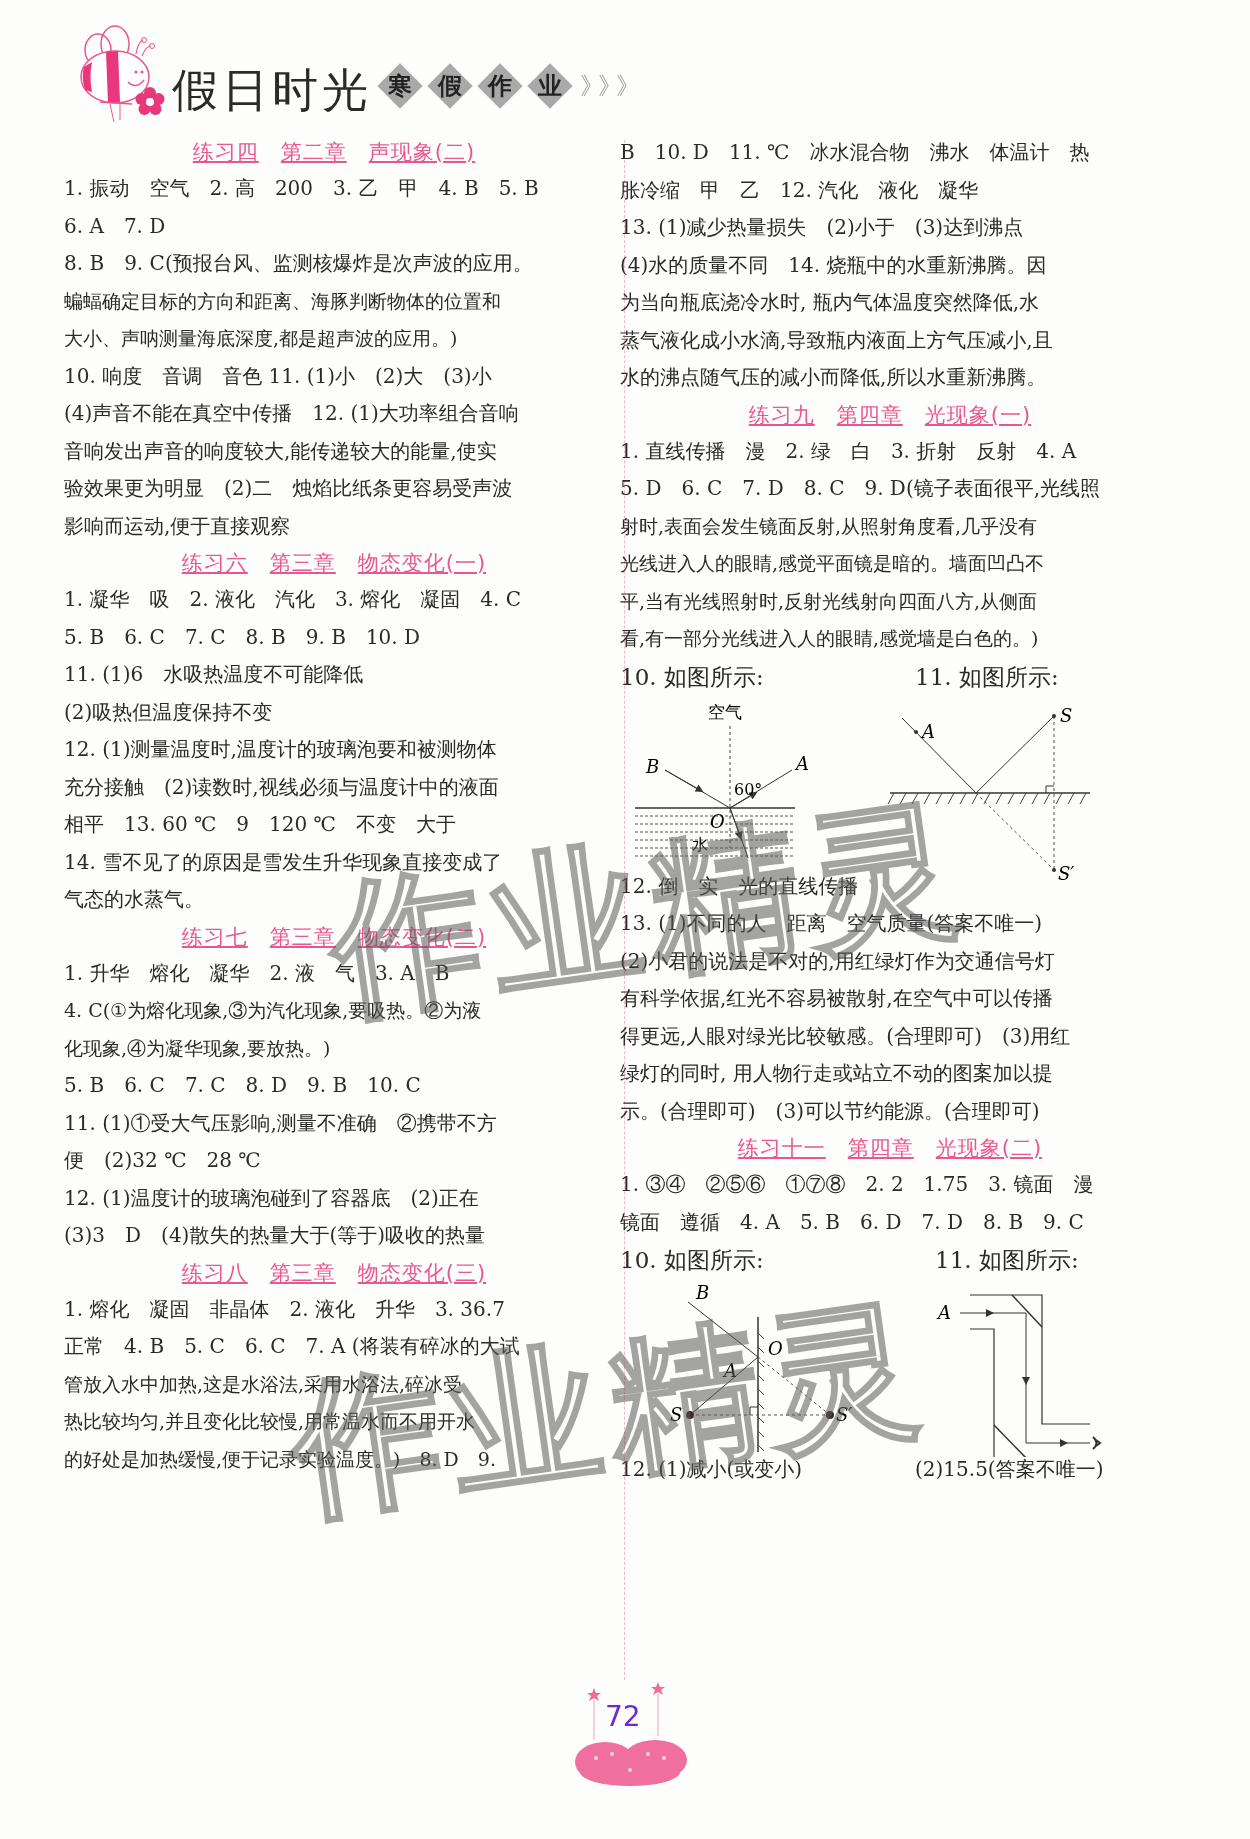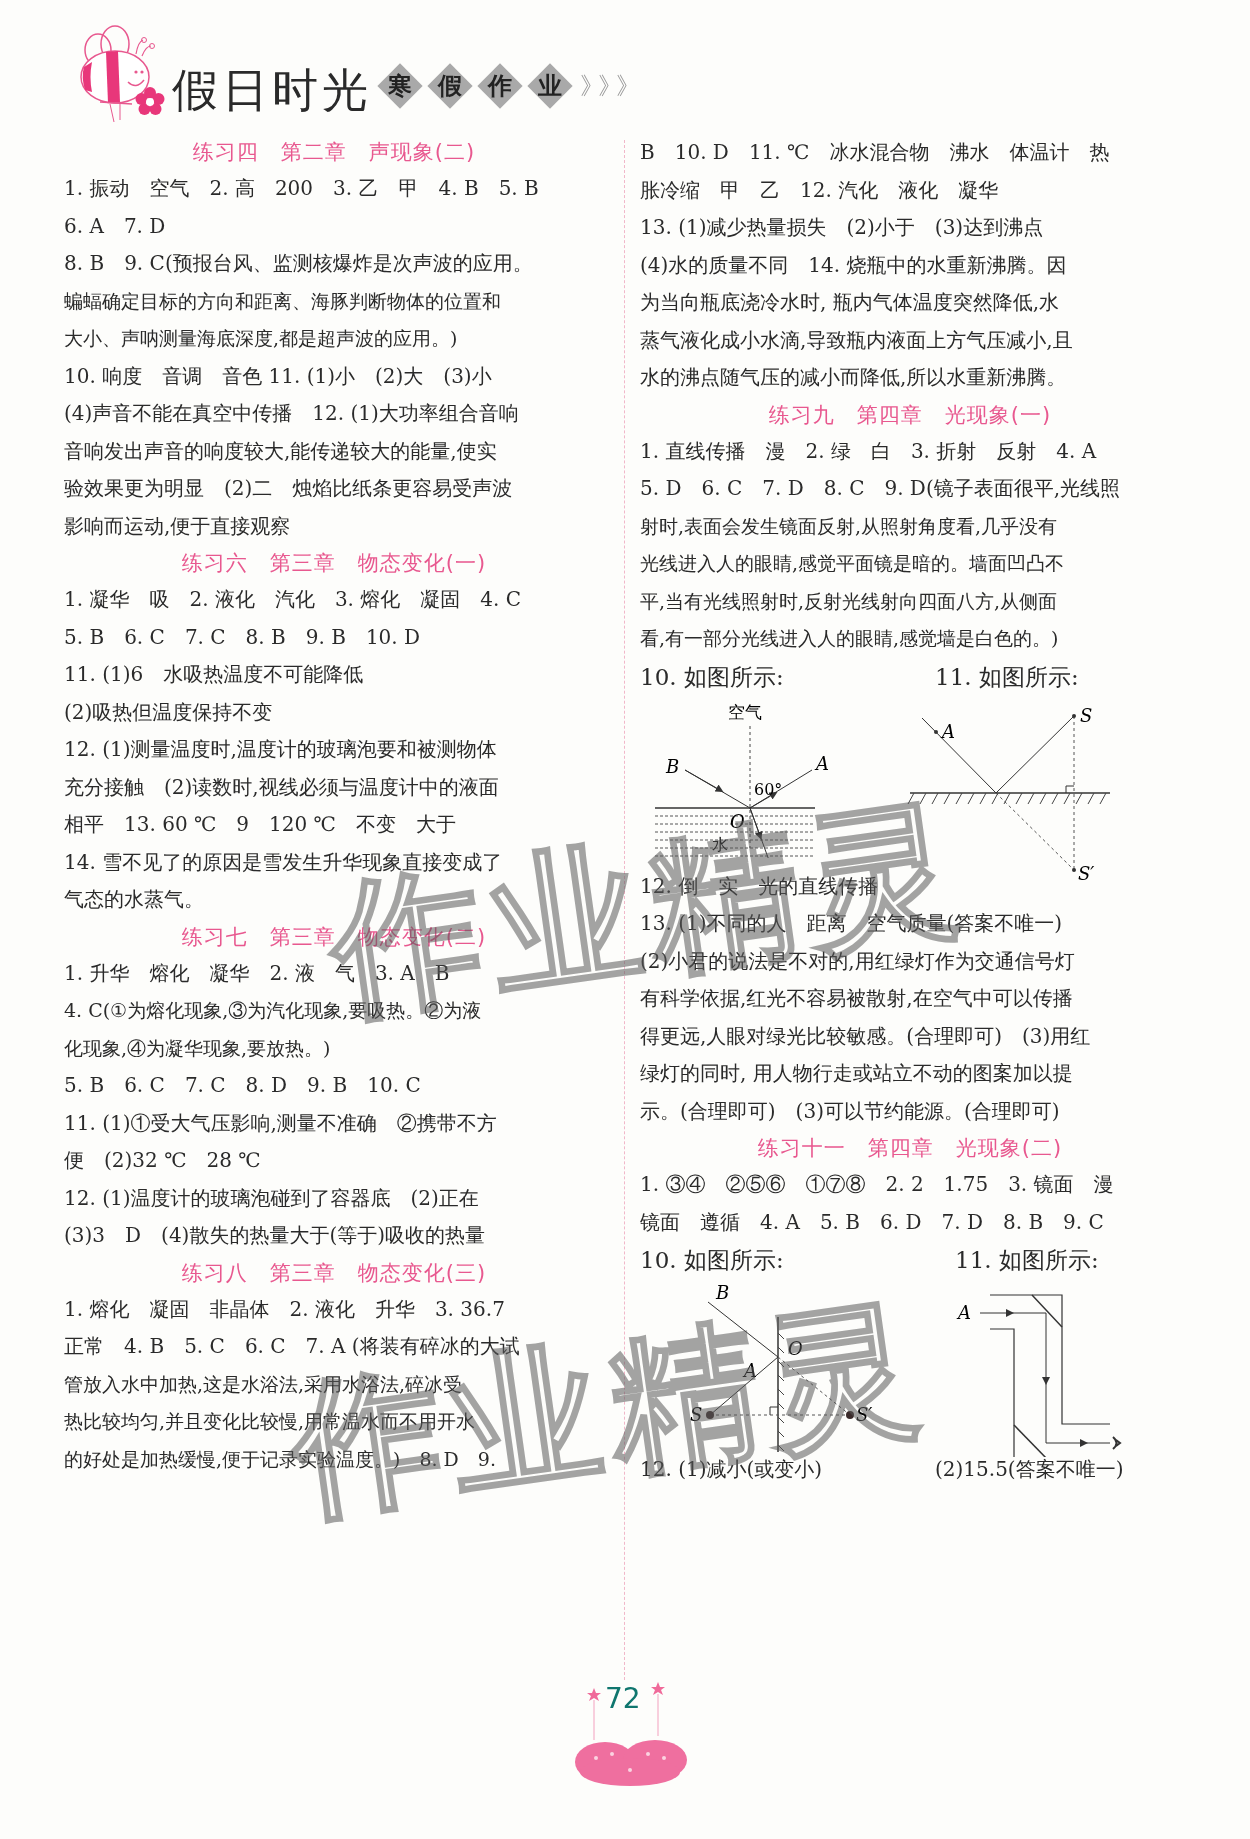--- a/index.html
+++ b/index.html
@@ -14,40 +14,40 @@
   .badges { position: absolute; left: 318px; top: 42px; display: flex; gap: 6px; align-items: center; }
   .badge { width: 44px; height: 44px; position: relative; }
   .badge::before { content: ""; position: absolute; left: 6px; top: 6px; width: 32px; height: 32px;
                    background: #a9a9a9; transform: rotate(45deg); }
   .badge span { position: absolute; left: 0; top: 6px; width: 44px; text-align: center; font-size: 24px;
                 color: #222; font-weight: bold; }
   .arrows { font-family: "DejaVu Sans", sans-serif; color: #9a9a9a; font-size: 24px; margin-left: 2px; letter-spacing: -6px; }
 
   .col { position: absolute; top: 134px; width: 540px; }
   .col.left { left: 64px; }
-  .col.right { left: 640px; }
+  .col.right { left: 620px; }
   .divider { position: absolute; left: 624px; top: 140px; height: 1540px; border-left: 1px dashed #f1b7c9; }
 
   .sec-title { text-align: center; color: #e8588f; font-family: "DejaVu Sans", sans-serif;
-               font-size: 21px; height: 36px; line-height: 36px; letter-spacing: 1px; }
+               font-size: 21px; height: 36px; line-height: 36px; letter-spacing: 1px; text-decoration: underline; }
   .sec-title span + span { margin-left: 22px; }
   .line { font-size: 20px; height: 37.5px; line-height: 37.5px; white-space: nowrap; overflow: visible; }
   .line.small { font-size: 19px; }
 
   .figrow { position: relative; height: 210px; }
   .figrow.f2 { height: 210px; }
   .figlabel { position: absolute; font-size: 23px; }
   svg text { font-family: "DejaVu Serif", serif; }
 
   .watermark { position: absolute; font-family: "DejaVu Sans", sans-serif; font-size: 150px; font-weight: bold;
                color: transparent; -webkit-text-stroke: 2px rgba(90,90,90,0.55); letter-spacing: 10px;
                transform: rotate(-8deg); pointer-events: none; white-space: nowrap; }
 
   .pagenum { position: absolute; left: 560px; top: 1680px; width: 140px; height: 110px; }
-  .pagenum .num { position: absolute; left: 45px; top: 2px; font-family: "DejaVu Sans", sans-serif; font-size: 28px; color: #0f766e; }
+  .pagenum .num { position: absolute; left: 45px; top: 20px; font-family: "DejaVu Sans", sans-serif; font-size: 28px; color: #6d28d9; }
 </style>
 </head>
 <body>
 
 <div class="header">
   <svg class="bee" viewBox="0 0 110 105">
     <ellipse cx="45" cy="22" rx="14" ry="18" fill="none" stroke="#e8588f" stroke-width="1.5"></ellipse>
     <ellipse cx="28" cy="28" rx="13" ry="16" fill="none" stroke="#e8588f" stroke-width="1.5"></ellipse>
     <ellipse cx="45" cy="55" rx="34" ry="26" fill="#fff" stroke="#e8588f" stroke-width="1.5"></ellipse>
     <path d="M14 45 Q11 55 15 68 L22 70 Q19 55 22 40 Z" fill="#e8377a"></path>

